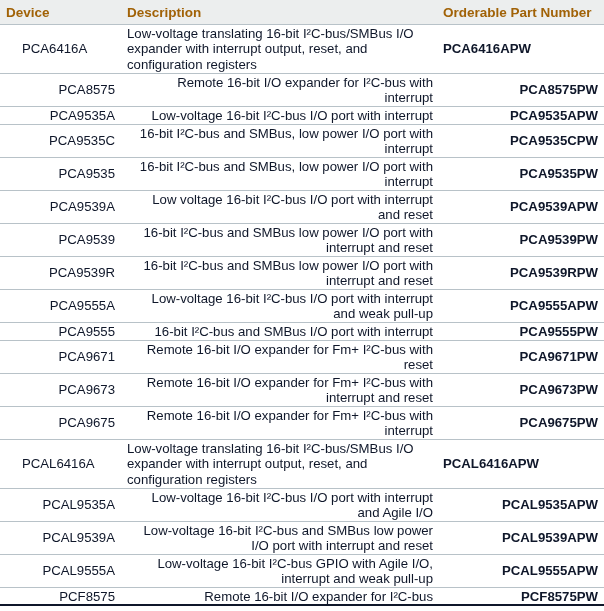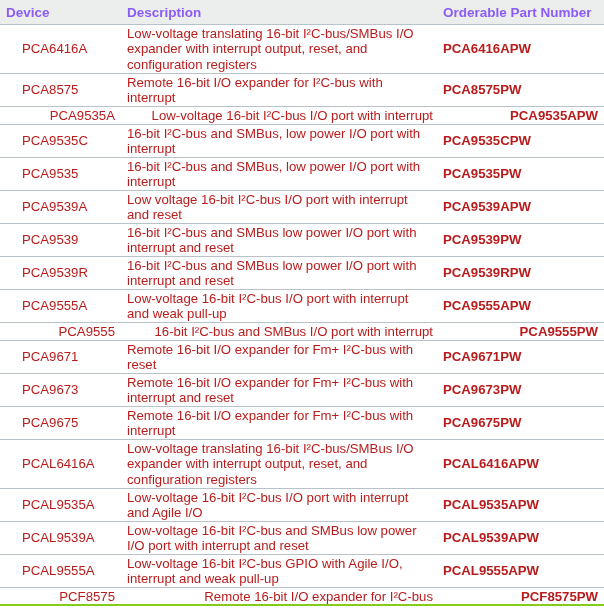--- a/index.html
+++ b/index.html
@@ -38,40 +38,40 @@
     thead tr {
       background: #eceeee;
       height: 24px;
     }
     th {
       text-align: left;
       font-weight: bold;
       font-size: 13.5px;
       padding: 4px 6px 2px 6px;
       vertical-align: middle;
-      color: #8b5cf6;
+      color: #a16207;
       white-space: nowrap;
     }
     th.h-part { padding-left: 6px; }
     tbody tr {
       border-top: 1px solid #b8c2c8;
     }
     tbody tr:last-child {
-      border-bottom: 2px solid #84cc16;
+      border-bottom: 2px solid #0f172a;
     }
     td {
       padding: 1px 6px 0 6px;
       vertical-align: middle;
-      color: #b91c1c;
+      color: #0f172a;
     }
     td.device { padding-left: 22px; white-space: nowrap; }
     td.desc { padding-left: 6px; padding-right: 4px; }
     td.part { padding-left: 6px; white-space: nowrap; font-weight: bold; }
     .r3 { height: 49px; }
-    .r2 { height: 33px; }
+    .r2 { height: 33px; text-align: right; }
     .r1 { height: 18px; text-align: right; }
   </style>
 </head>
 <body>
 
 <div class="top-strip"></div>
 
 <table>
   <colgroup>
     <col class="c-device">

